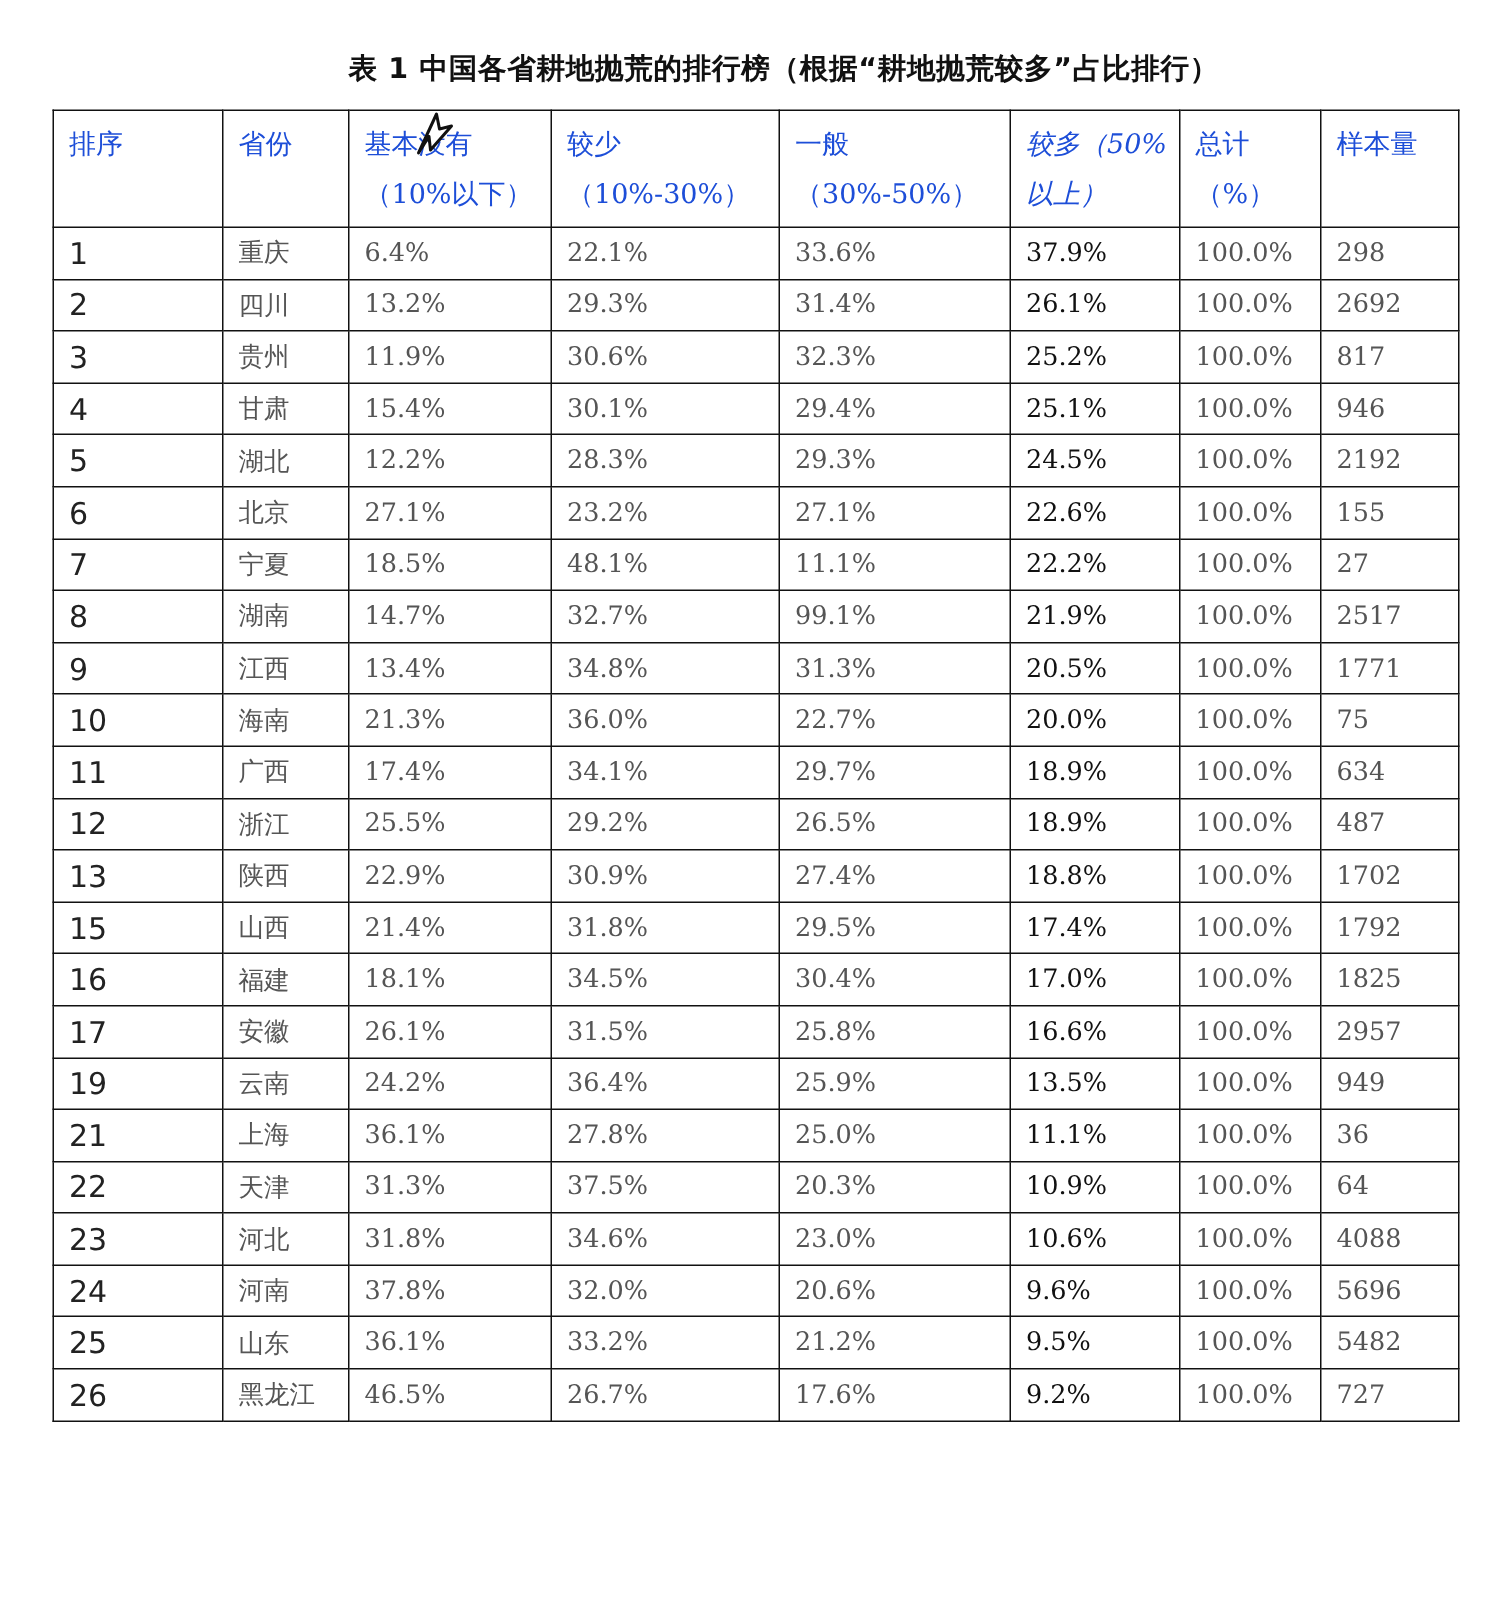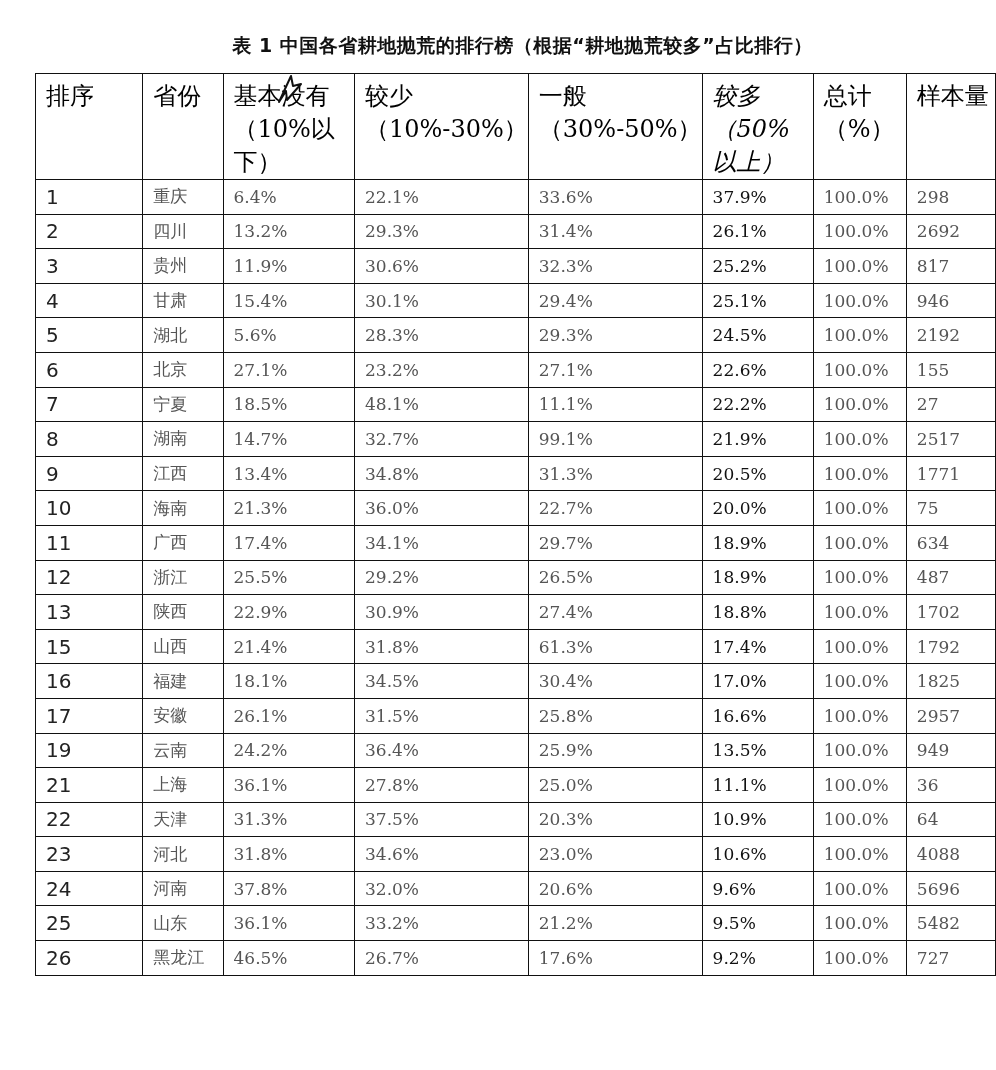--- a/index.html
+++ b/index.html
@@ -1,20 +1,20 @@
 <!DOCTYPE html>
 <html><head>
 <meta charset="utf-8">
 <style>
   html, body { margin: 0; padding: 0; background: #ffffff; }
   body { width: 996px; height: 1070px; overflow: hidden; position: relative; font-family: "DejaVu Serif", "Liberation Serif", serif; color: #222; }
   .title { position: absolute; left: 0; top: 33px; width: 1045px; text-align: center; font-family: "DejaVu Sans", "Liberation Sans", sans-serif; font-weight: bold; font-size: 19px; color: #111; letter-spacing: 0.5px; }
   table.grid { position: absolute; left: 35px; top: 73px; border-collapse: collapse; table-layout: fixed; }
   table.grid td, table.grid th { border: 1.5px solid #111; padding: 0 0 0 10px; vertical-align: middle; text-align: left; font-weight: normal; }
-  table.grid th { vertical-align: top; padding-top: 6px; font-size: 24px; line-height: 33px; color: #000000; font-family: "DejaVu Serif", "Liberation Serif", serif; }
+  table.grid th { vertical-align: top; padding-top: 6px; font-size: 18px; line-height: 33px; color: #1d4ed8; font-family: "DejaVu Serif", "Liberation Serif", serif; }
   th.h-rank { font-family: "DejaVu Sans", "Liberation Sans", sans-serif; font-size: 23px; color: #222; }
   th.h-high { color: #111; font-weight: bold; font-style: italic; }
   tr.body-row td { height: 33.6px; font-size: 17px; color: #555; }
   td.c-rank { font-family: "DejaVu Sans", "Liberation Sans", sans-serif; font-size: 20px !important; color: #222 !important; }
   td.c-prov { color: #555; }
   td.c-high { color: #111 !important; font-weight: bold; }
   .cursor { position: absolute; left: 277px; top: 74px; width: 26px; height: 30px; pointer-events: none; }
 </style>
 </head>
 <body>
@@ -81,21 +81,21 @@
         <td>15.4%</td>
         <td>30.1%</td>
         <td>29.4%</td>
         <td class="c-high">25.1%</td>
         <td>100.0%</td>
         <td>946</td>
       </tr>
       <tr class="body-row">
         <td class="c-rank">5</td>
         <td class="c-prov">湖北</td>
-        <td>5.6%</td>
+        <td>12.2%</td>
         <td>28.3%</td>
         <td>29.3%</td>
         <td class="c-high">24.5%</td>
         <td>100.0%</td>
         <td>2192</td>
       </tr>
       <tr class="body-row">
         <td class="c-rank">6</td>
         <td class="c-prov">北京</td>
         <td>27.1%</td>
@@ -173,21 +173,21 @@
         <td>27.4%</td>
         <td class="c-high">18.8%</td>
         <td>100.0%</td>
         <td>1702</td>
       </tr>
       <tr class="body-row">
         <td class="c-rank">15</td>
         <td class="c-prov">山西</td>
         <td>21.4%</td>
         <td>31.8%</td>
-        <td>61.3%</td>
+        <td>29.5%</td>
         <td class="c-high">17.4%</td>
         <td>100.0%</td>
         <td>1792</td>
       </tr>
       <tr class="body-row">
         <td class="c-rank">16</td>
         <td class="c-prov">福建</td>
         <td>18.1%</td>
         <td>34.5%</td>
         <td>30.4%</td>

